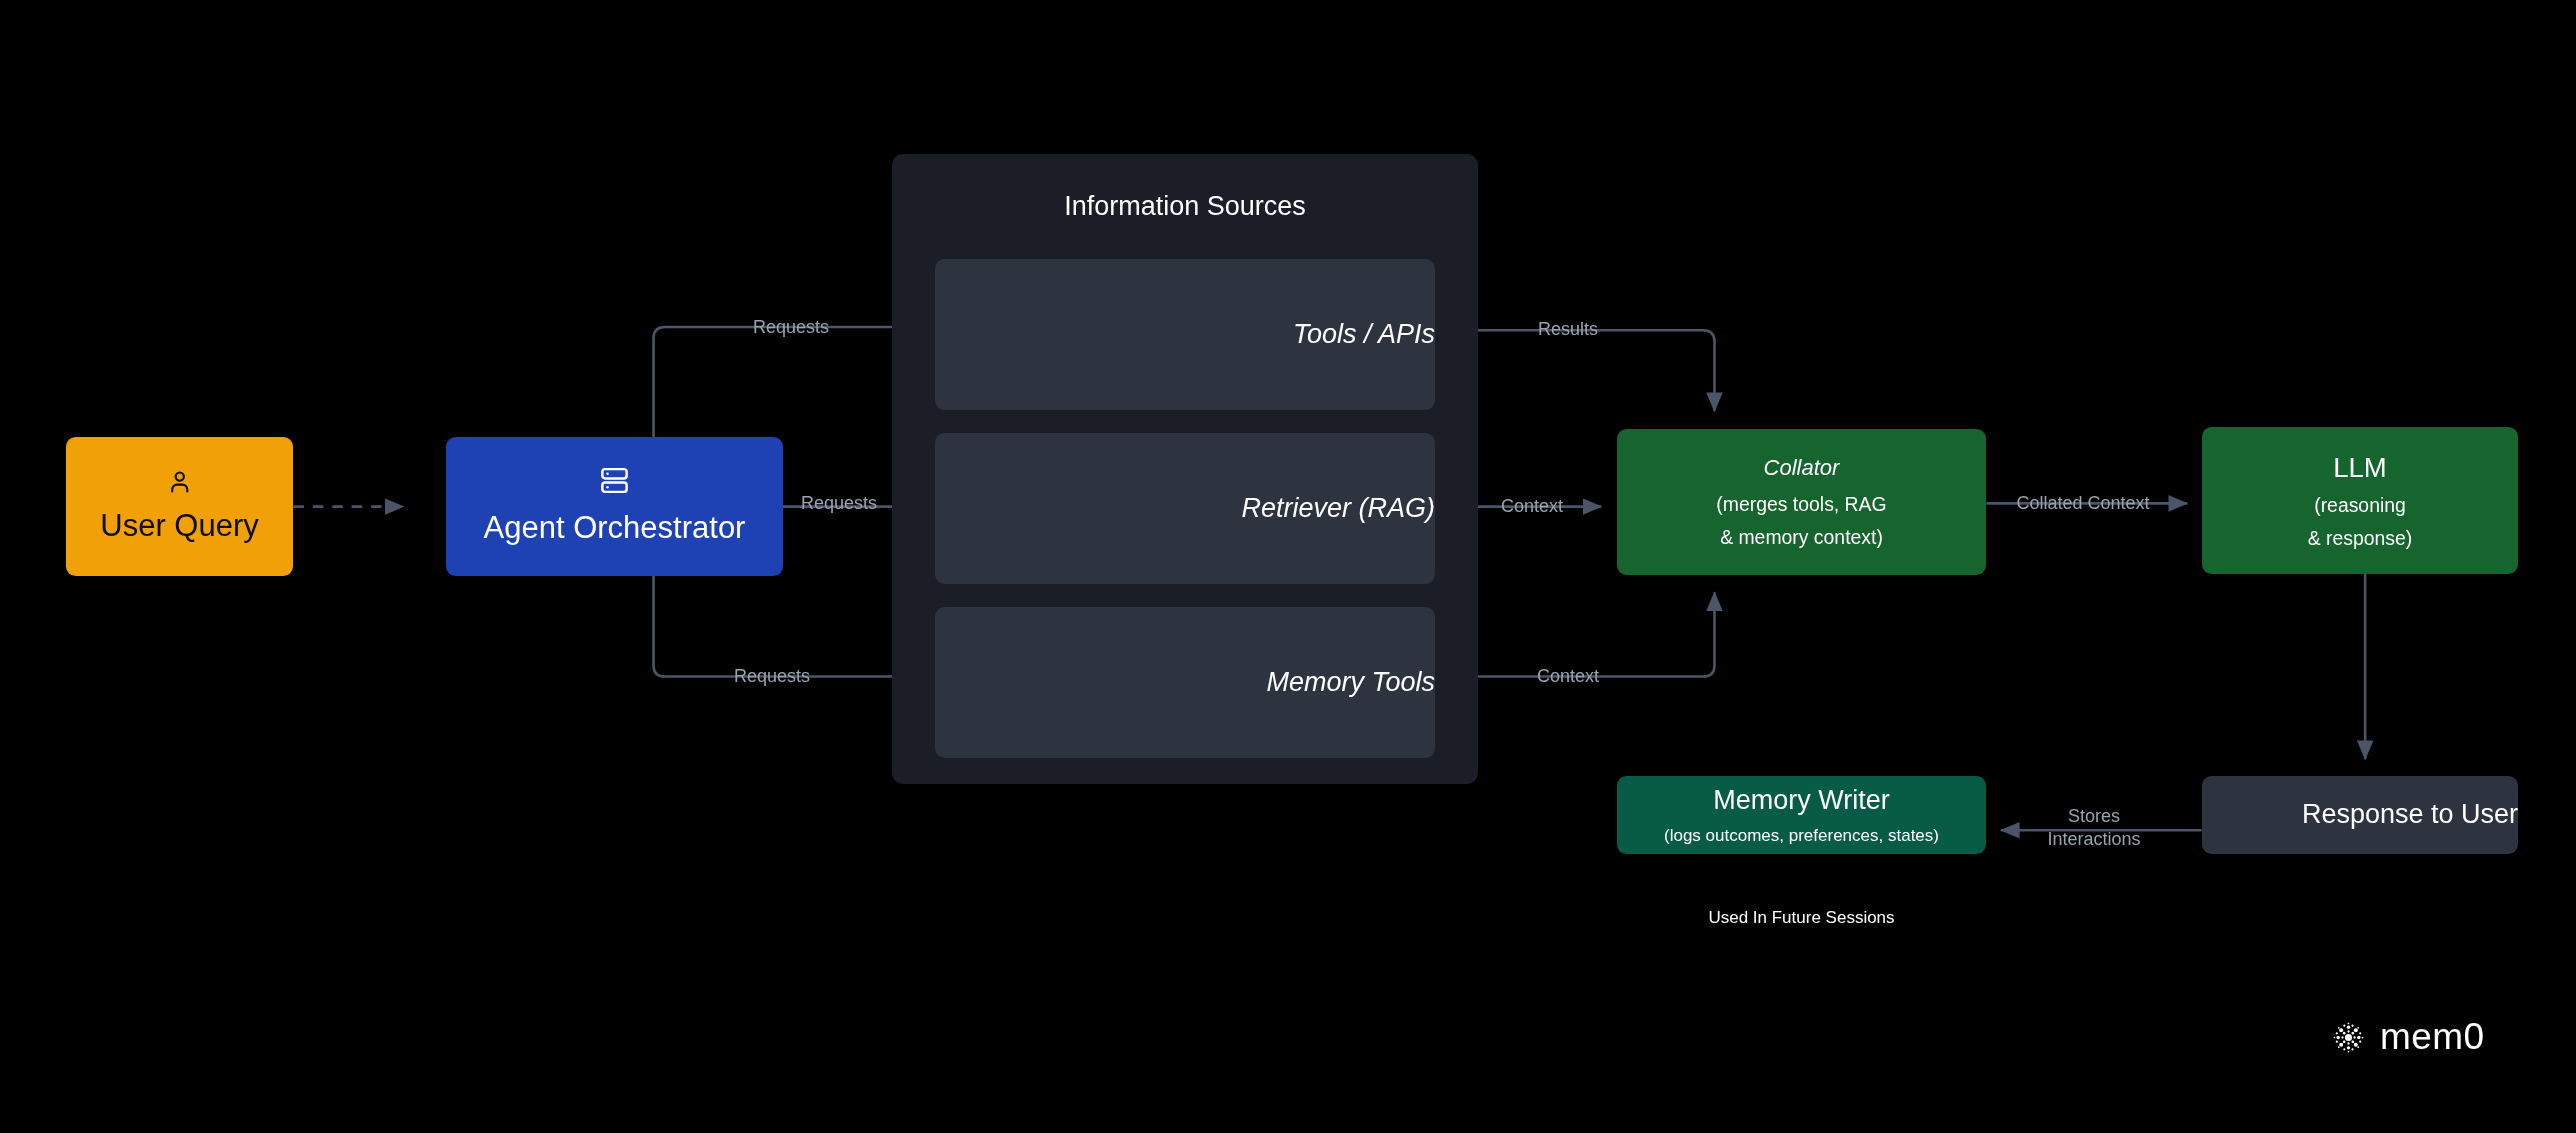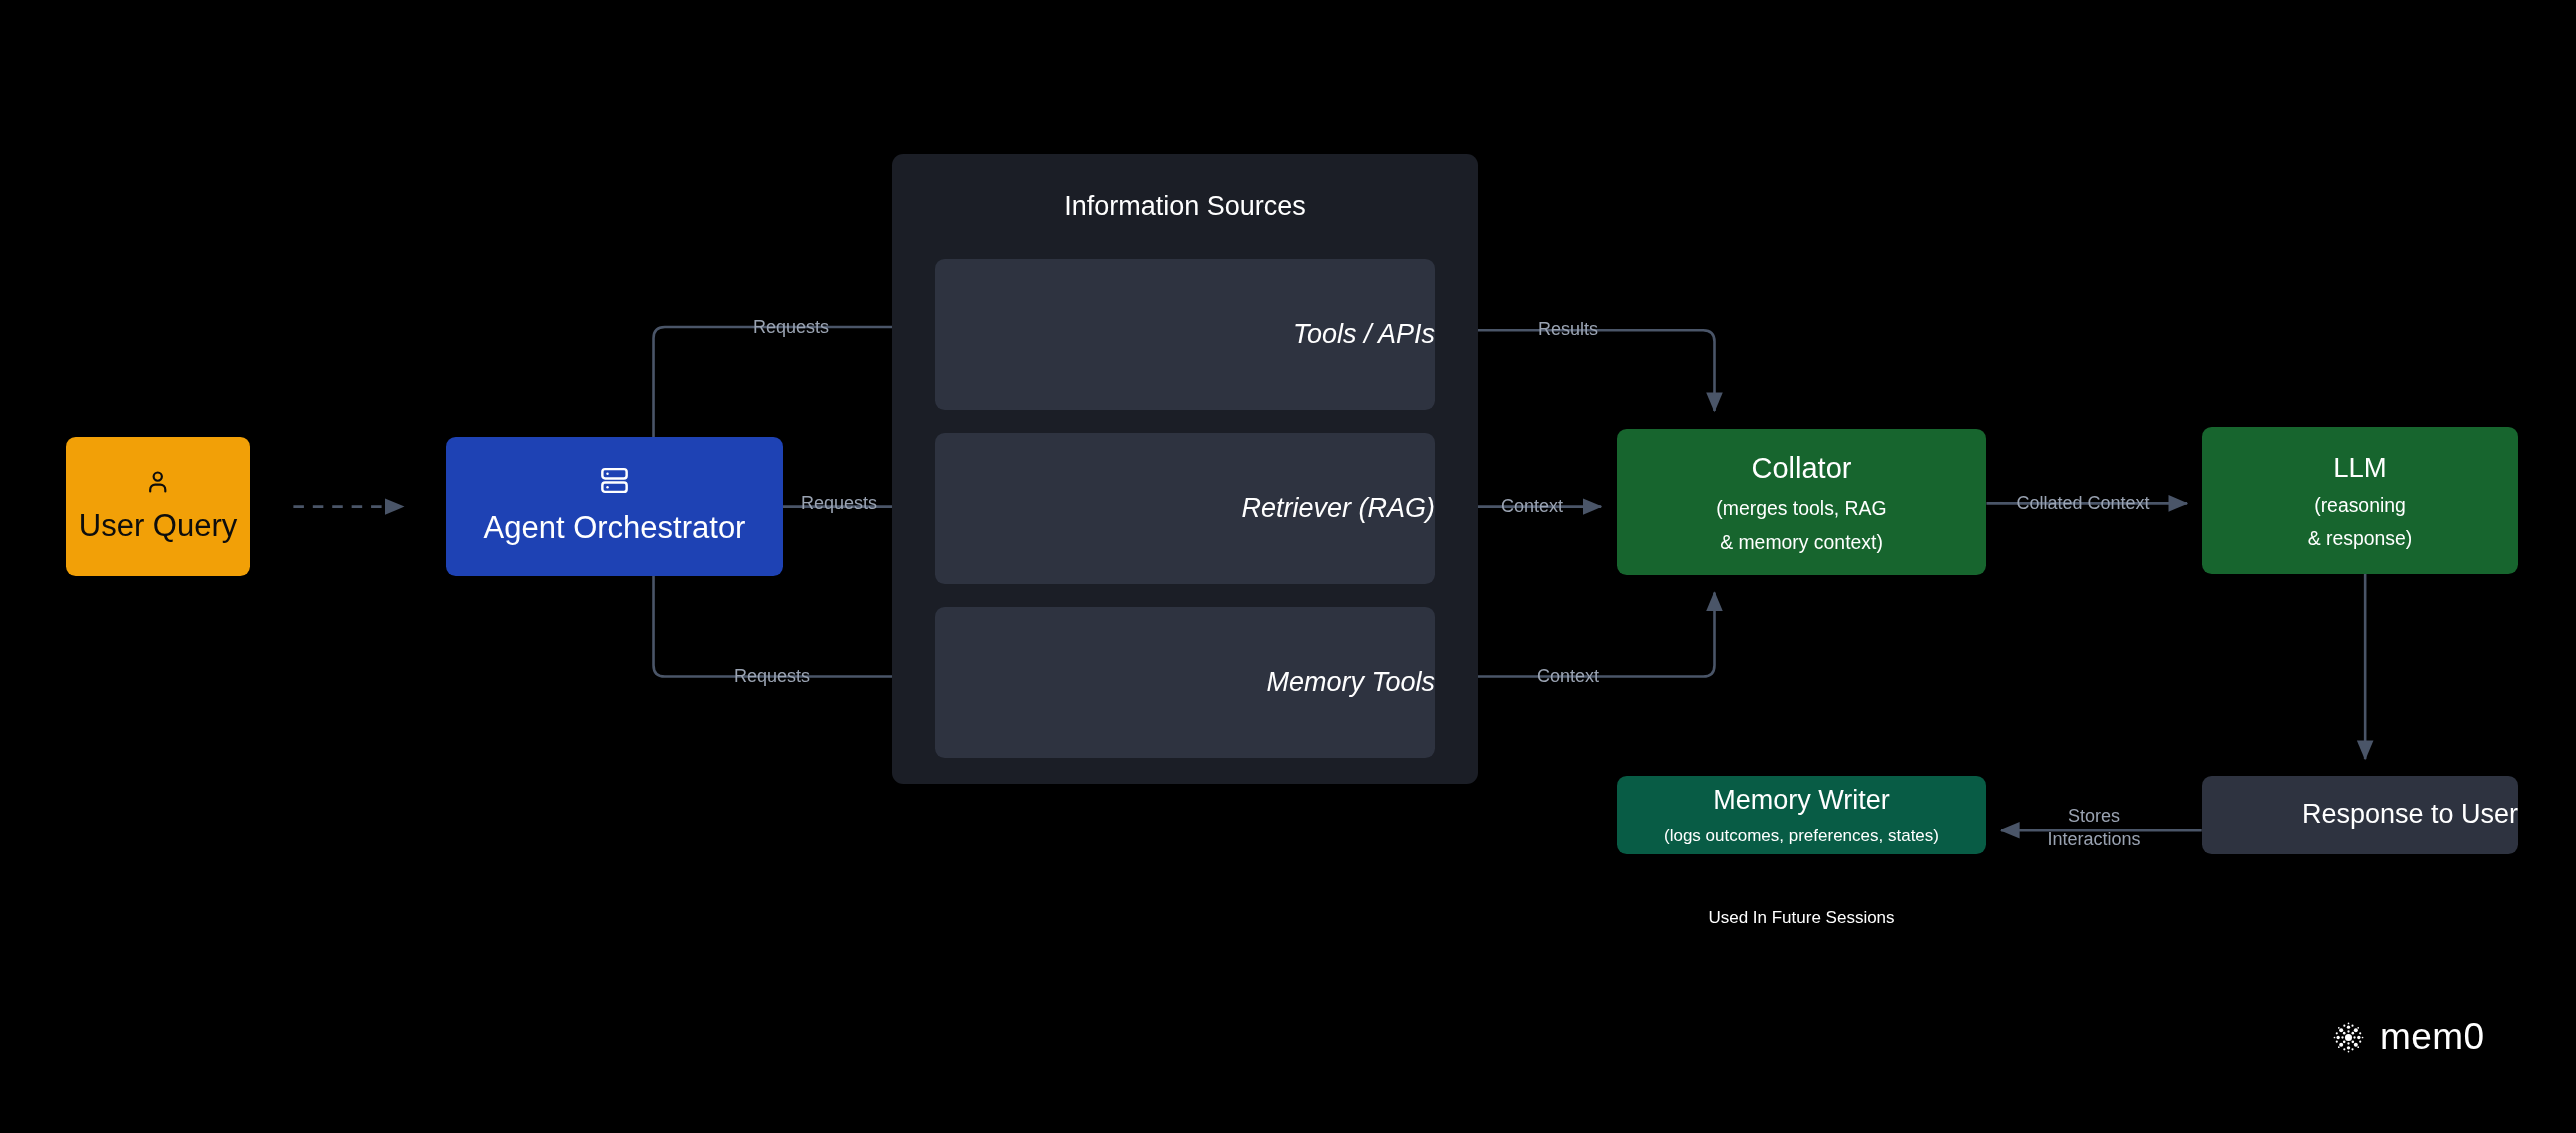--- a/index.html
+++ b/index.html
@@ -46,21 +46,21 @@
     text-align: center;
     line-height: 1.25;
   }
 
   .node-title { font-weight: 400; }
   .node-sub   { font-weight: 400; }
 
   
   .n-user-query {
     left: 66px; top: 437px;
-    width: 184px; height: 139px;
+    width: 227px; height: 139px;
     background: #f2a007;
     color: #0d0d0d;
     gap: 11.3px;
   }
   .n-user-query .node-title { font-size: 31px; }
 
   .person-icon { width: 27.5px; height: 27.5px; display: block; }
 
   .n-agent {
     left: 414px; top: 437px;
@@ -108,21 +108,21 @@
   .src-2 { top: 433px; }
   .src-3 { top: 607px; }
 
   .n-collator {
     left: 1617px; top: 429px;
     width: 369px; height: 146px;
     background: #17652e;
     color: #ffffff;
     gap: 9.7px;
   }
-  .n-collator .node-title { font-size: 29px; }
+  .n-collator .node-title { font-size: 22px; font-style: italic; }
   .n-collator .node-sub   { font-size: 19.4px; }
 
   .n-llm {
     left: 2202px; top: 427px;
     width: 316px; height: 147px;
     background: #17652e;
     color: #ffffff;
     gap: 8px;
   }
   .n-llm .node-title { font-size: 27.5px; }

